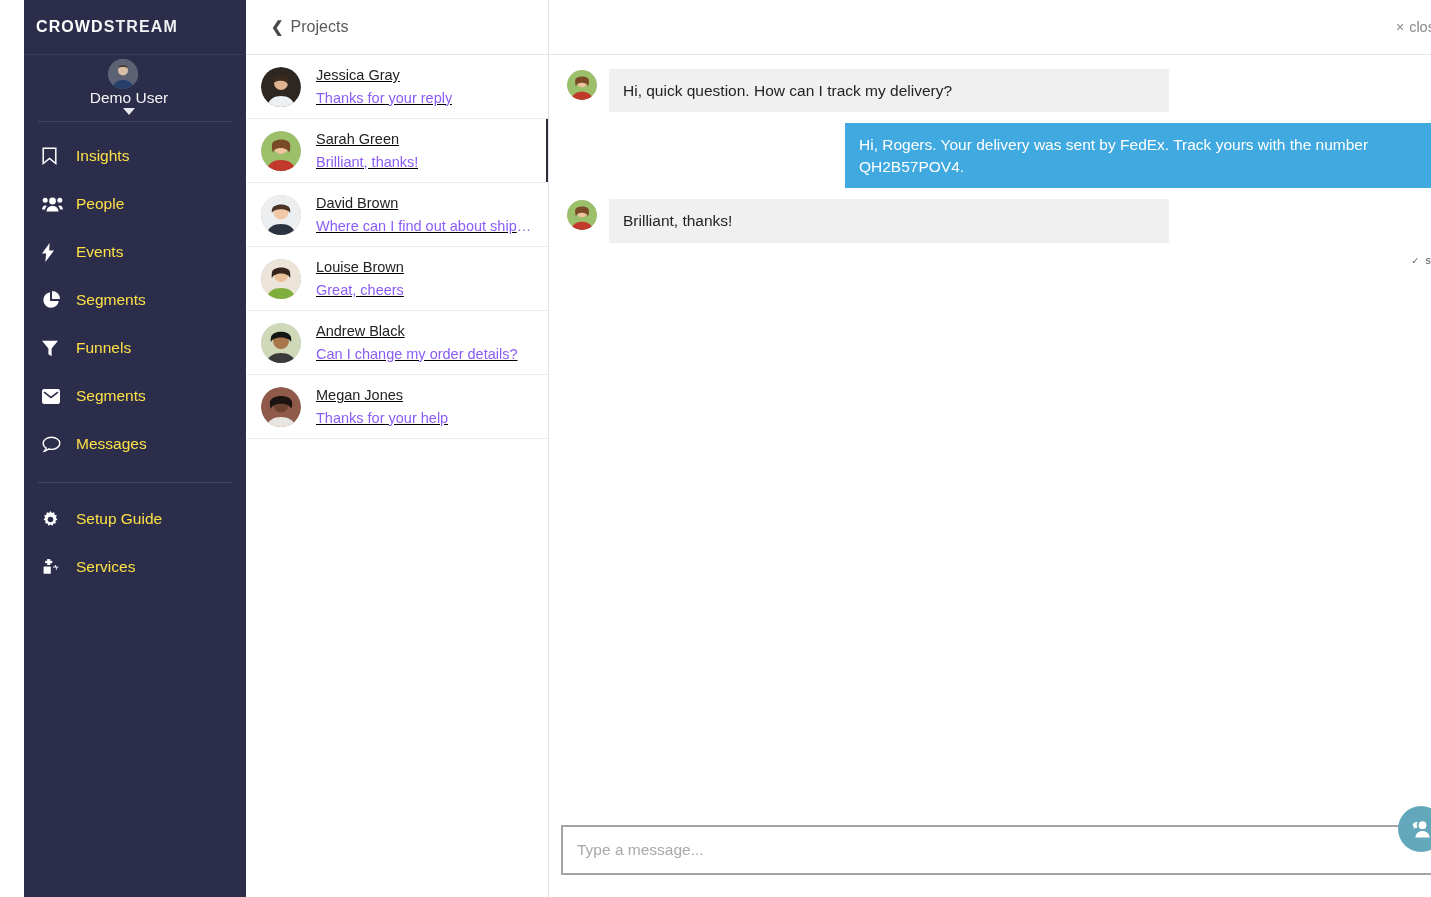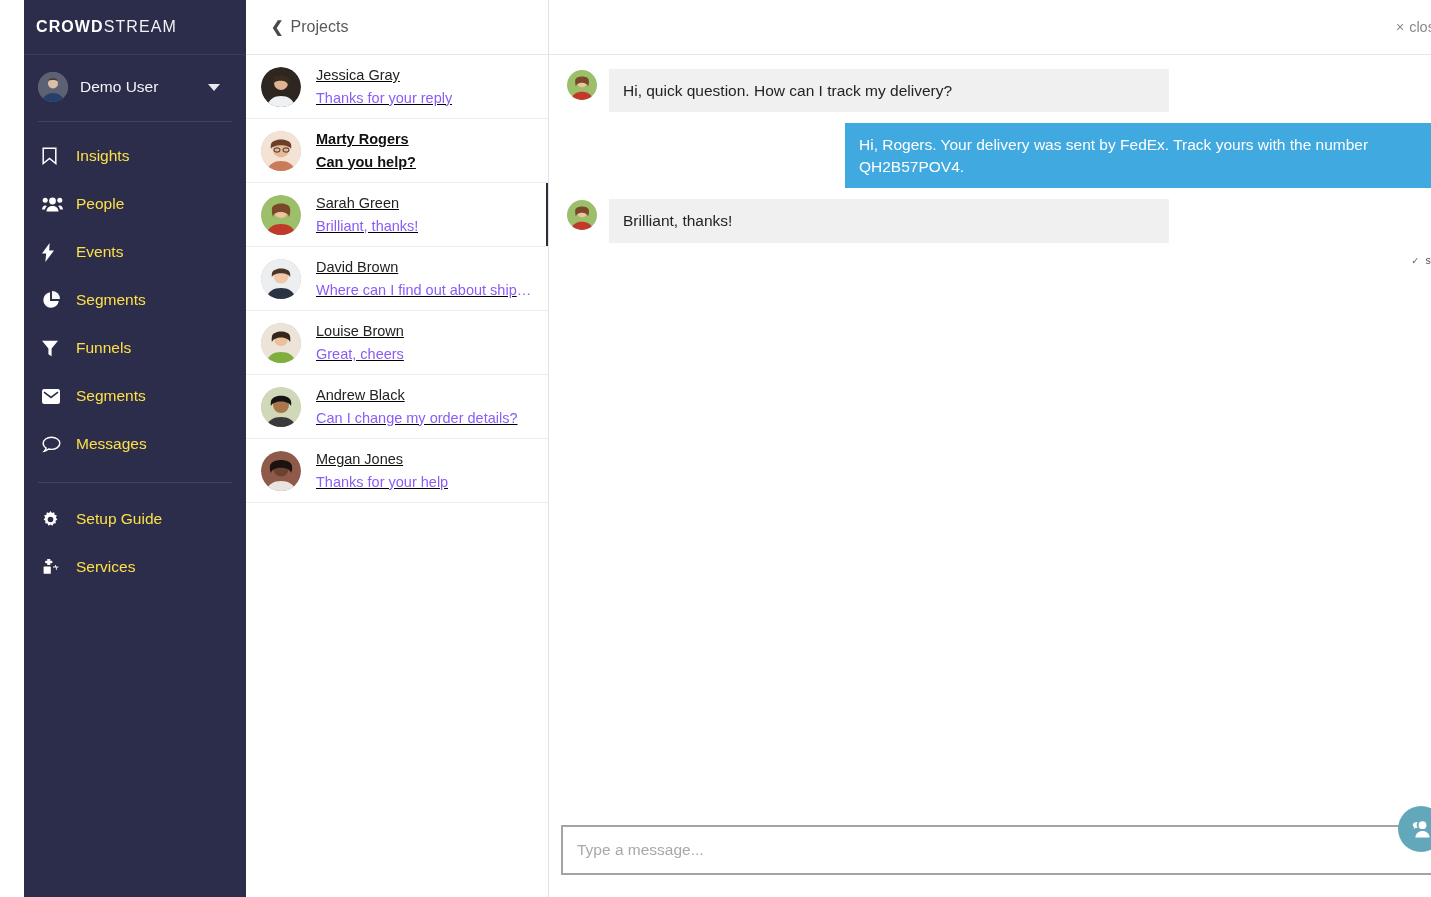--- a/index.html
+++ b/index.html
@@ -28,29 +28,30 @@
   .brand {
     height: 55px;
     display: flex;
     align-items: center;
     padding-left: 12px;
     border-bottom: 1px solid #3a3b58;
     letter-spacing: 1.1px;
     font-size: 16px;
   }
   .brand .b-strong { font-weight: bold; color: #ffffff; }
-  .brand .b-light { font-weight: 400; color: #f2f2f5; }
+  .brand .b-light { font-weight: 700; color: #f2f2f5; }
 
   .user-row {
     display: flex;
     align-items: center;
     height: 56px;
     padding: 0 26px 0 14px;
     margin-top: 4px;
     cursor: pointer;
+    flex-direction: column;
   }
   .user-avatar {
     width: 30px; height: 30px; border-radius: 50%;
     flex: 0 0 30px; overflow: hidden; margin-right: 12px;
     background: #6b6f80;
   }
   .user-name { font-size: 15.5px; color: #f4f4f6; flex: 1; }
   .caret {
     width: 0; height: 0;
     border-left: 6px solid transparent;
@@ -384,36 +385,20 @@
               <path d="M6 40c1.5-8 7.5-11 14-11s12.5 3 14 11z" fill="#eef1f3"></path>
               <path d="M12 12c1-5 15-5 16 0 .5 4-1 6-1 6-.5-5-13.5-6-15 0 0 0-.8-3 0-6z" fill="#3b2a1e"></path>
             </svg>
         </span>
         <span class="conv-text">
           <span class="conv-name">Jessica Gray</span>
           <span class="conv-snip">Thanks for your reply</span>
         </span>
       </div>
 
-      <div class="conv unread">
-        <span class="conv-avatar">
-          <svg width="40" height="40" viewBox="0 0 40 40">
-              <circle cx="20" cy="20" r="20" fill="#f4e3d5"></circle>
-              <circle cx="20" cy="18" r="8.5" fill="#e8b894"></circle>
-              <path d="M6 40c1.5-7 7.5-10 14-10s12.5 3 14 10z" fill="#c97b5a"></path>
-              <path d="M10 13c2-6 18-6 20 0 .6 3 0 5 0 5-2-5-18-5-20 0 0 0-.7-2 0-5z" fill="#6b3f28"></path>
-              <rect x="13" y="17" width="6" height="4" rx="2" fill="none" stroke="#33302e" stroke-width="1"></rect>
-              <rect x="22" y="17" width="6" height="4" rx="2" fill="none" stroke="#33302e" stroke-width="1"></rect>
-            </svg>
-        </span>
-        <span class="conv-text">
-          <span class="conv-name">Marty Rogers</span>
-          <span class="conv-snip">Can you help?</span>
-        </span>
-      </div>
 
       <div class="conv selected">
         <span class="conv-avatar">
           <svg width="40" height="40" viewBox="0 0 40 40">
               <circle cx="20" cy="20" r="20" fill="#9cc06a"></circle>
               <circle cx="20" cy="16" r="7" fill="#f0c3a0"></circle>
               <path d="M5 40c2-8 8-11 15-11s13 3 15 11z" fill="#c0392b"></path>
               <path d="M11 13c1.5-6 17-6 18 0 1 5-1 9-1 9-1-6-15-7-16 0 0 0-1.6-4-1-9z" fill="#7a4a28"></path>
             </svg>
         </span>

